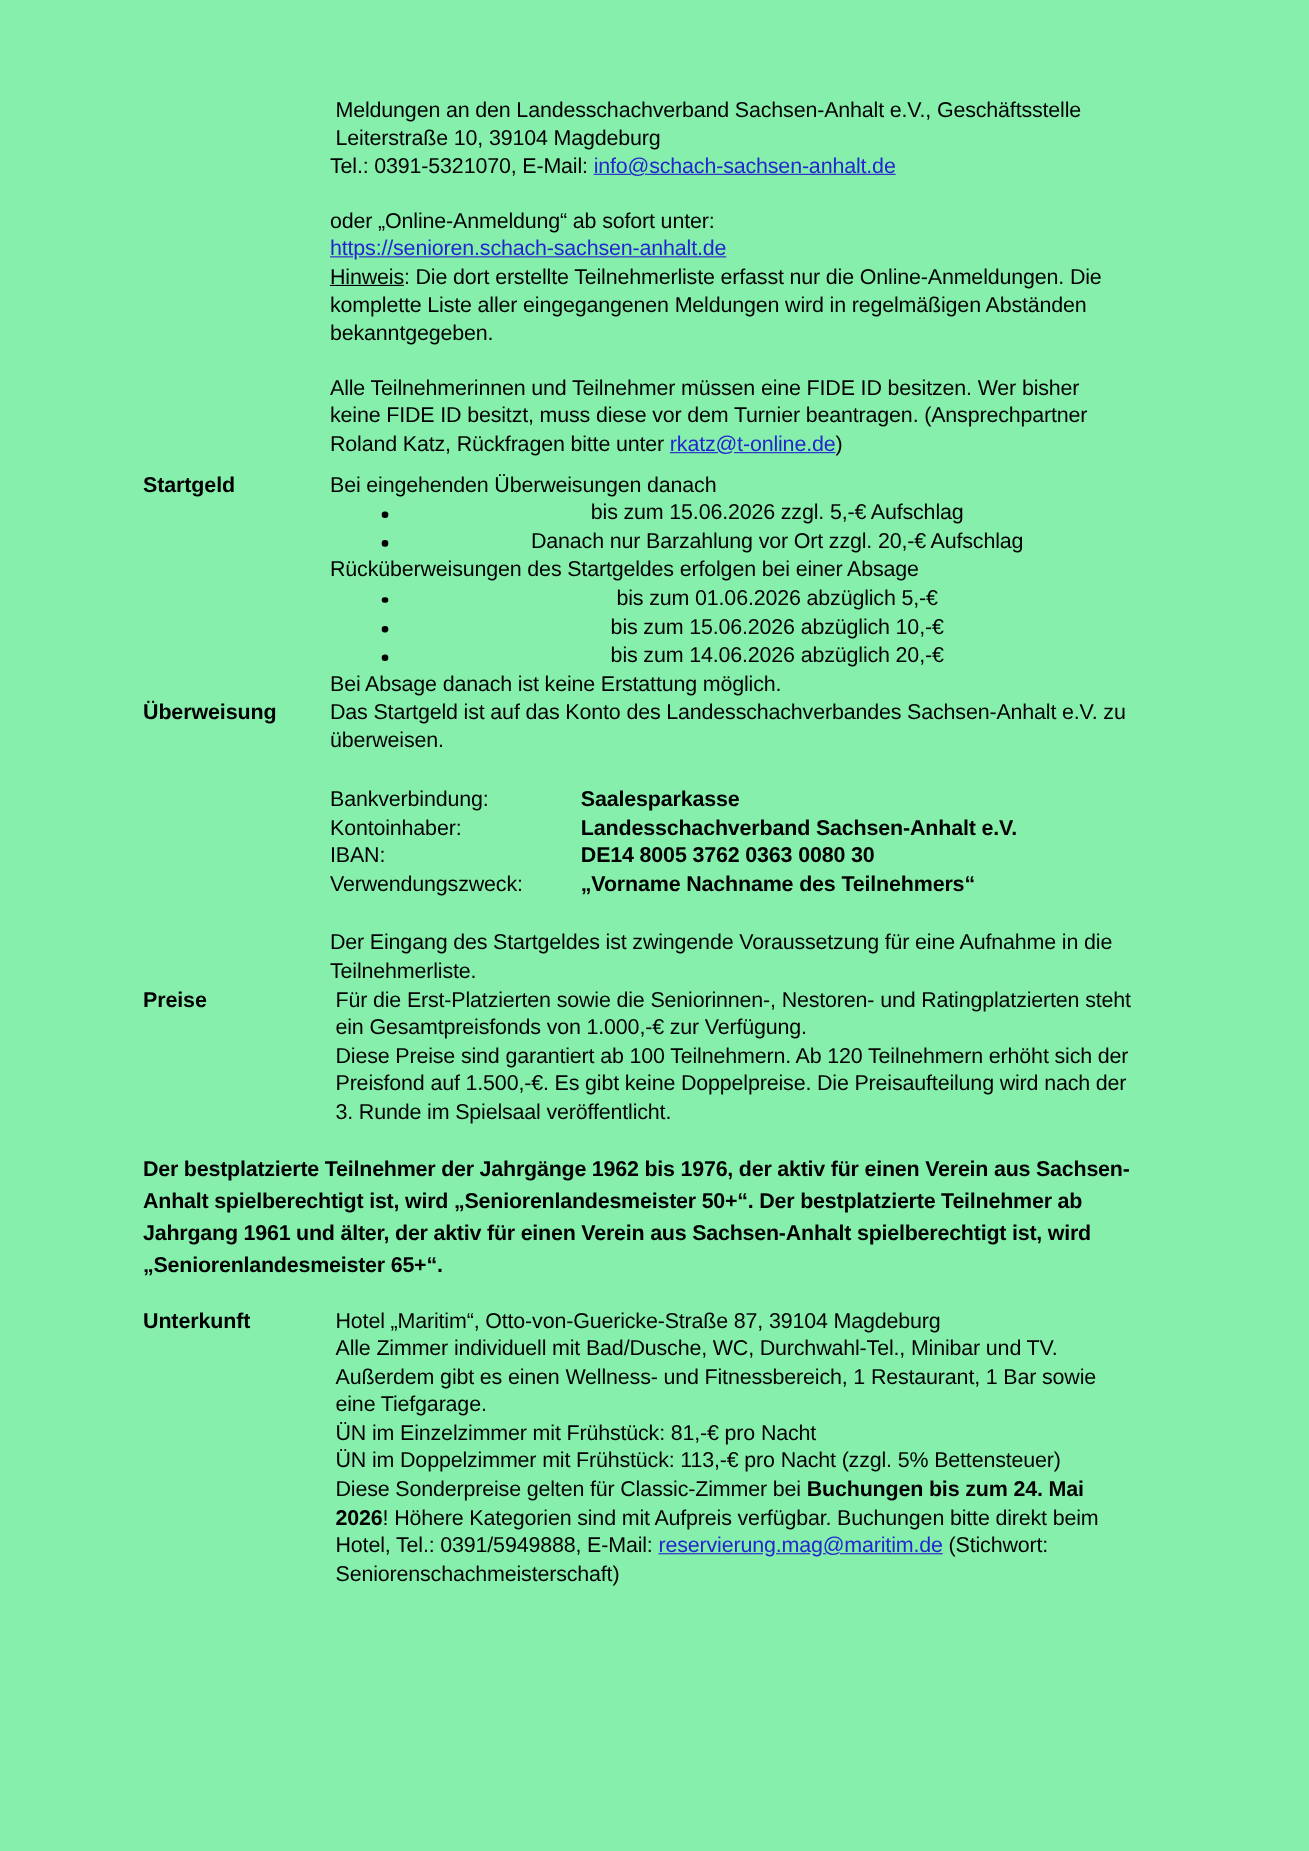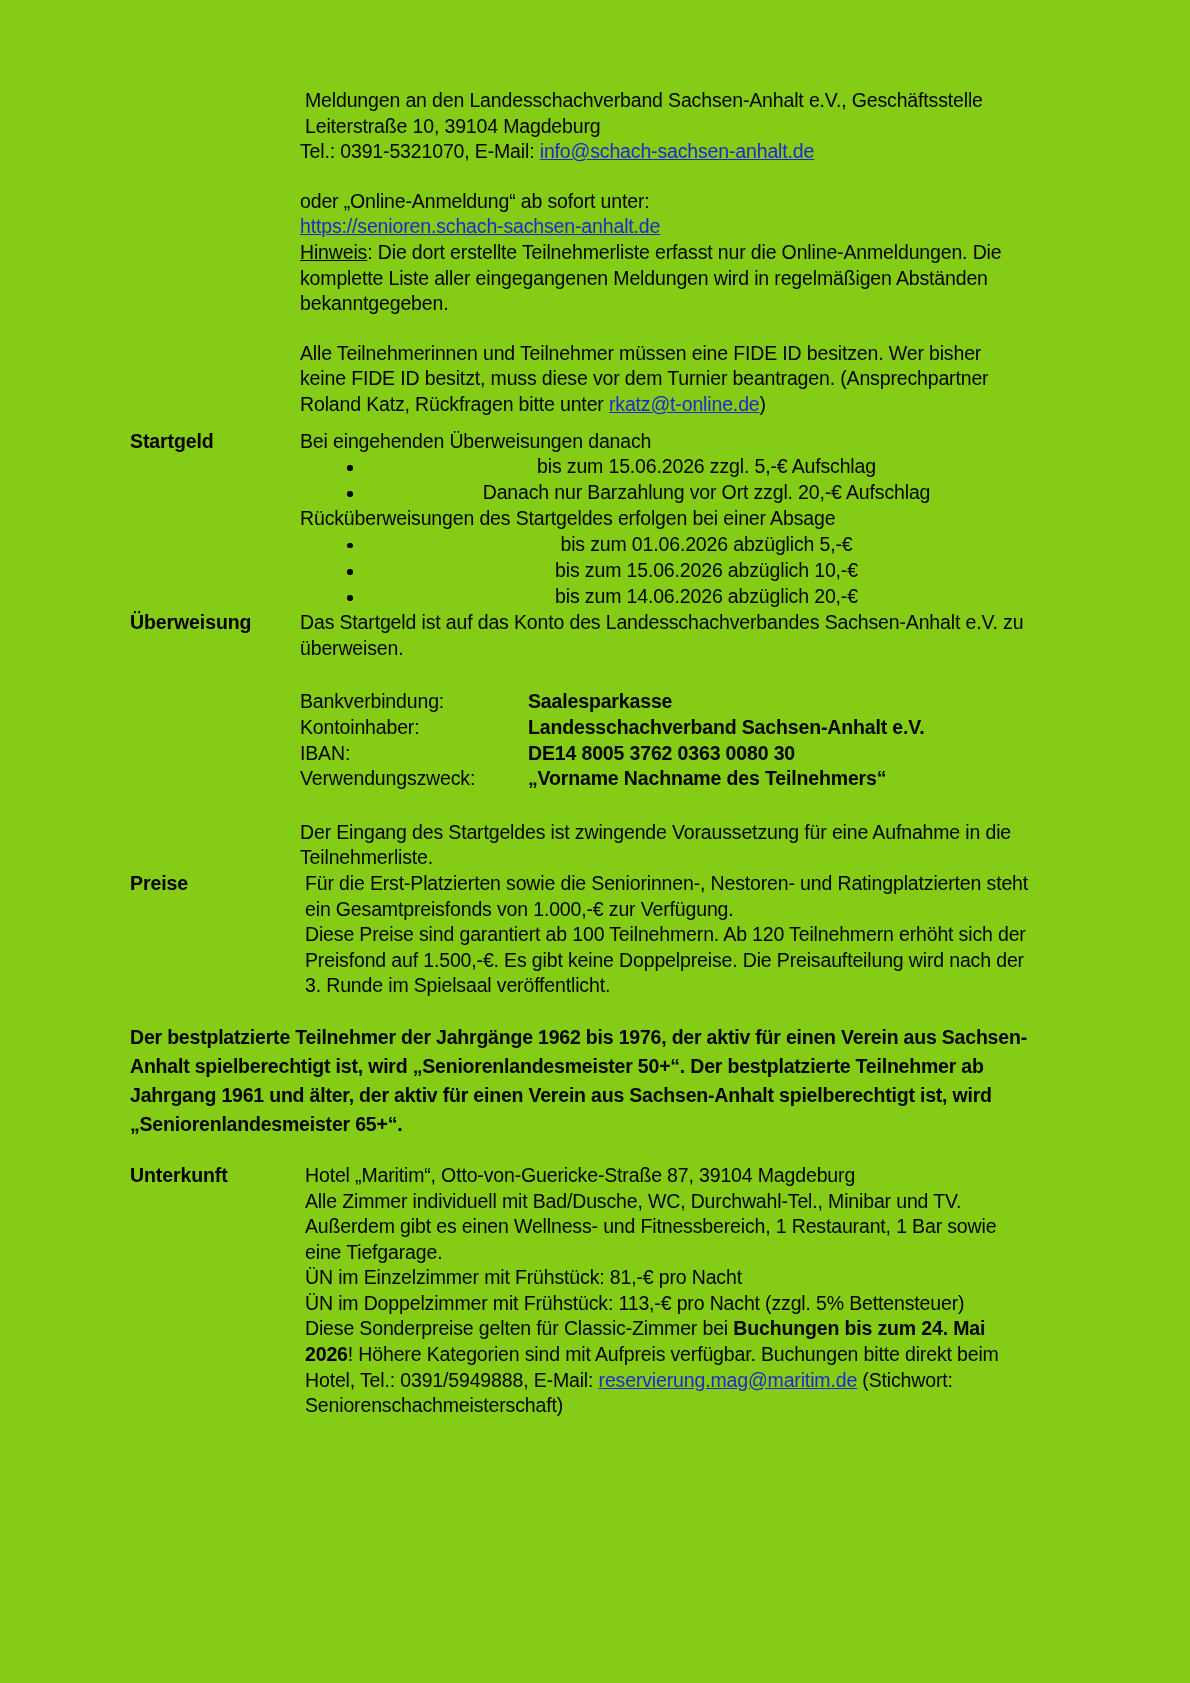--- a/index.html
+++ b/index.html
@@ -8,21 +8,21 @@
     background: #ffffff;
   }
   body {
     font-family: "Liberation Sans", sans-serif;
     color: #000000;
   }
   .page {
     position: relative;
     width: 1190px;
     height: 1683px;
-    background: #84cc16;
+    background: #86efac;
     margin: 0 auto;
     overflow: hidden;
   }
   .content {
     position: absolute;
     left: 130px;
     top: 88px;
     width: 900px;
   }
   .row {
@@ -159,20 +159,21 @@
         <ul class="bullets">
           <li>bis zum 15.06.2026 zzgl. 5,-€ Aufschlag</li>
           <li>Danach nur Barzahlung vor Ort zzgl. 20,-€ Aufschlag</li>
         </ul>
         <div class="para">Rücküberweisungen des Startgeldes erfolgen bei einer Absage</div>
         <ul class="bullets">
           <li>bis zum 01.06.2026 abzüglich 5,-€</li>
           <li>bis zum 15.06.2026 abzüglich 10,-€</li>
           <li>bis zum 14.06.2026 abzüglich 20,-€</li>
         </ul>
+        <div class="para">Bei Absage danach ist keine Erstattung möglich.</div>
       </div>
     </div>
 
     <div class="row">
       <div class="label-col">Überweisung</div>
       <div class="body-col">
         <div class="para">Das Startgeld ist auf das Konto des Landesschachverbandes Sachsen-Anhalt e.V. zu überweisen.</div>
         <div class="gap-lg"></div>
         <table class="bank-table">
           <tbody>

